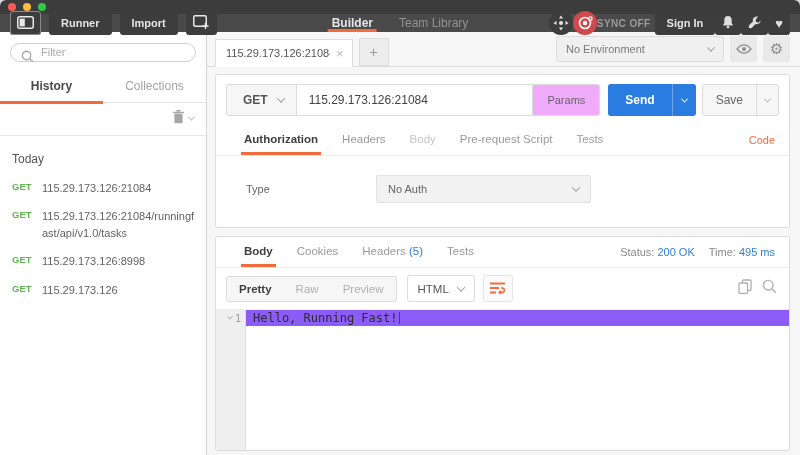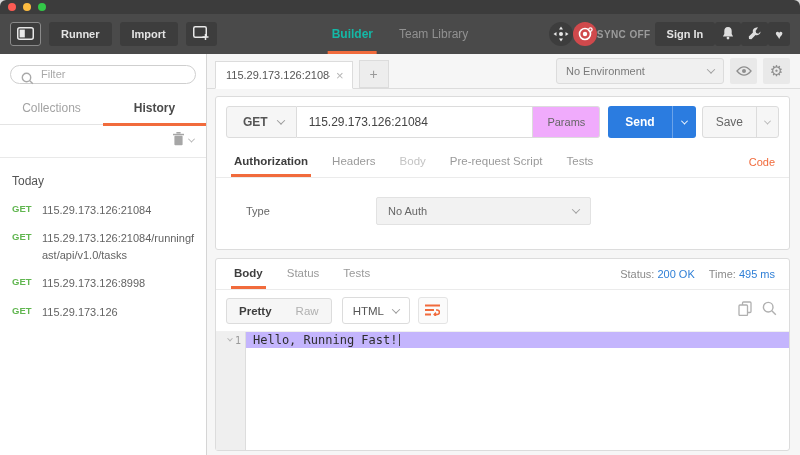--- a/index.html
+++ b/index.html
@@ -4,27 +4,27 @@
 <style>
   * { margin:0; padding:0; box-sizing:border-box; }
   html,body { width:800px; height:455px; background:#d8d8d8; font-family:"Liberation Sans", sans-serif; }
   .window { width:800px; height:455px; border-radius:6px 6px 0 0; overflow:hidden; display:flex; flex-direction:column; background:#fff; }
 
   
   .titlebar { height:14px; background:#3c3c3c; display:flex; align-items:center; padding-left:8px; gap:7px; flex:0 0 auto; }
   .tl { width:8px; height:8px; border-radius:50%; }
 
   
-  .topbar { height:40px; background:#4a4a4a; display:flex; align-items:center; padding:0 10px 0 10px; position:relative; flex:0 0 auto; }
+  .topbar { height:18px; background:#4a4a4a; display:flex; align-items:center; padding:0 10px 0 10px; position:relative; flex:0 0 auto; }
   .tb-btn { background:#3d3d3d; color:#e4e4e4; border:none; border-radius:3px; font-family:inherit;
             font-size:11px; font-weight:bold; padding:0 12px; height:24px; margin-right:8px; display:flex; align-items:center; gap:4px; cursor:pointer; }
   .tb-icon-btn { padding:0 7px; }
   .center-tabs { position:absolute; left:50%; transform:translateX(-50%); height:100%; display:flex; align-items:stretch; gap:26px; }
   .center-tab { display:flex; align-items:center; font-size:12px; color:#919191; position:relative; cursor:pointer; }
-  .center-tab.active { color:#14b8a6; font-weight:bold; }
+  .center-tab.active { color:#e5e5e5; font-weight:bold; }
   .center-tab.active:after { content:""; position:absolute; left:-4px; right:-4px; bottom:0; height:3px; background:#f16b3c; }
   .tb-right { margin-left:auto; display:flex; align-items:center; gap:0; }
   .sync-label { color:#9b9b9b; font-size:10px; font-weight:bold; letter-spacing:.4px; margin-right:4px; }
   .round-icon { width:24px; height:24px; border-radius:50%; display:flex; align-items:center; justify-content:center; cursor:pointer; }
 
   
   .content { flex:1; display:flex; min-height:0; background:#f6f6f6; }
 
   
   .sidebar { width:207px; background:#fff; border-right:1px solid #d5d5d5; display:flex; flex-direction:column; flex:0 0 auto; }
@@ -70,21 +70,21 @@
                 font-family:inherit; font-size:11px; color:#666; padding:0 14px; cursor:pointer; }
   .send-btn { height:32px; margin-left:8px; background:#2b7ce0; border-radius:3px; display:flex; align-items:stretch; color:#fff; cursor:pointer; }
   .send-label { display:flex; align-items:center; padding:4px 17px; font-size:12px; font-weight:bold; }
   .send-caret { display:flex; align-items:center; padding:0 9px; border-left:1px solid rgba(255,255,255,.3); }
   .save-btn { height:32px; margin-left:6px; background:#f6f6f6; border:1px solid #dcdcdc; border-radius:3px; display:flex; align-items:stretch; color:#666; cursor:pointer; }
   .save-label { display:flex; align-items:center; padding:0 13px; font-size:12px; }
   .save-caret { display:flex; align-items:center; padding:0 8px; border-left:1px solid #dcdcdc; color:#b5b5b5; }
 
   .req-tabs-row { display:flex; align-items:center; border-bottom:1px solid #ebebeb; padding:0 10px; }
   .rtab { font-size:11.5px; color:#9a9a9a; padding:8px 0 10px; margin:0 12px; position:relative; cursor:pointer; }
-  .rtab:first-child { margin-left:8px; }
+  .rtab:first-child { margin-left:18px; }
   .rtab.active { color:#3e3e3e; font-weight:bold; }
   .rtab.active:after { content:""; position:absolute; left:-3px; right:-3px; bottom:0; height:3px; background:#f16b3c; }
   .rtab.dim { color:#c3c3c3; }
   .code-link { margin-left:auto; font-size:11px; color:#f16b3c; cursor:pointer; padding-right:4px; }
   .auth-row { display:flex; align-items:center; padding:19px 0 24px 30px; }
   .type-label { width:130px; font-size:11px; color:#666; }
   .auth-select { width:215px; height:28px; background:#f2f2f2; border:1px solid #e2e2e2; border-radius:2px;
                  display:flex; align-items:center; padding:0 11px; font-size:11px; color:#666; cursor:pointer; }
 
   
@@ -101,21 +101,21 @@
                 display:flex; align-items:center; gap:9px; padding:0 10px; font-size:11.5px; color:#555; cursor:pointer; }
   .wrap-btn { margin-left:8px; width:30px; height:27px; border:1px solid #e4e4e4; border-radius:3px; background:#fbfbfb;
               display:flex; align-items:center; justify-content:center; cursor:pointer; }
   .resp-tools { margin-left:auto; display:flex; align-items:center; gap:10px; padding-right:2px; }
   .editor { flex:1; display:flex; min-height:0; border-top:1px solid #f0f0f0; }
   .gutter { width:30px; background:#efefef; border-right:1px solid #ddd; flex:0 0 auto; display:flex; flex-direction:column; }
   .gutter-line { height:16px; display:flex; align-items:center; justify-content:flex-end; gap:3px; padding-right:4px;
                  font-family:"DejaVu Sans Mono", monospace; font-size:10px; color:#9a9a9a; }
   .code-area { flex:1; font-family:"DejaVu Sans Mono", monospace; font-size:12px; color:#2d2d2d; min-width:0; }
   .code-line { height:16px; display:flex; align-items:center; padding-left:7px; }
-  .code-line.hl { background:#c4b5fd; }
+  .code-line.hl { background:#8b5cf6; }
   .cursor { display:inline-block; width:1px; height:12px; background:#444; margin-left:1px; }
 
   .chev { display:inline-block; width:6px; height:6px; border-right:1.5px solid currentColor; border-bottom:1.5px solid currentColor;
           transform:rotate(45deg) translate(-1px,-1px); }
   .chev.sm { width:5px; height:5px; }
 </style>
 </head>
 <body>
 
 <div class="window">
@@ -204,22 +204,22 @@
       <div class="filter-wrap">
         <span class="filter-search">
           <svg width="13" height="13" viewBox="0 0 13 13">
               <circle cx="5.5" cy="5.5" r="4.2" fill="none" stroke="#a9a9a9" stroke-width="1.4"></circle>
               <path d="M8.8 8.8l3 3" stroke="#a9a9a9" stroke-width="1.4"></path>
             </svg>
         </span>
         <input class="filter-input" placeholder="Filter" style="">
       </div>
       <div class="side-tabs">
+        <div class="side-tab active"><span>History</span></div>
         <div class="side-tab"><span>Collections</span></div>
-        <div class="side-tab active"><span>History</span></div>
       </div>
       <div class="side-actions">
         <span>
           <svg width="13" height="14" viewBox="0 0 13 14">
               <rect x="2.4" y="3.8" width="8.2" height="9.4" rx="1" fill="#a6a6a6"></rect>
               <rect x="1" y="1.8" width="11" height="1.5" fill="#a6a6a6"></rect>
               <rect x="4.4" y="0" width="4.2" height="1.6" fill="#a6a6a6"></rect>
             </svg>
         </span>
         <span class="chev sm" style="color:#b5b5b5"></span>
@@ -311,34 +311,39 @@
             <div class="auth-select">
               <span>No Auth</span>
               <span class="chev" style="color:#a0a0a0; margin-left:auto;"></span>
             </div>
           </div>
         </div>
 
         <div class="card resp-card">
           <div class="resp-tabs-row">
             <div class="rtab active"><span>Body</span></div>
-            <div class="rtab"><span>Status</span></div>
+            <div class="rtab"><span>Cookies</span></div>
+            <div class="rtab">
+              <span>Headers</span>
+              <span style="color:#2f7fd6">(5)</span>
+            </div>
             <div class="rtab"><span>Tests</span></div>
             <div class="resp-meta">
               <span><span class="meta-label">Status:</span>
                 <span class="meta-value">200 OK</span></span>
               <span><span class="meta-label">Time:</span>
                 <span class="meta-value">495 ms</span></span>
             </div>
           </div>
 
           <div class="resp-toolbar">
             <div class="view-group">
               <div class="view-seg active"><span>Pretty</span></div>
               <div class="view-seg"><span>Raw</span></div>
+              <div class="view-seg"><span>Preview</span></div>
             </div>
             <div class="fmt-select">
               <span>HTML</span>
               <span class="chev" style="color:#9a9a9a"></span>
             </div>
             <div class="wrap-btn">
               <span>
                 <svg width="15" height="12" viewBox="0 0 15 12">
                     <path d="M0 1.5h15M0 6h9M0 10.5h6" stroke="#f16b3c" stroke-width="1.8"></path>
                     <path d="M11 6h1.2a2.2 2.2 0 0 1 0 4.4H9.6" fill="none" stroke="#f16b3c" stroke-width="1.5"></path>

